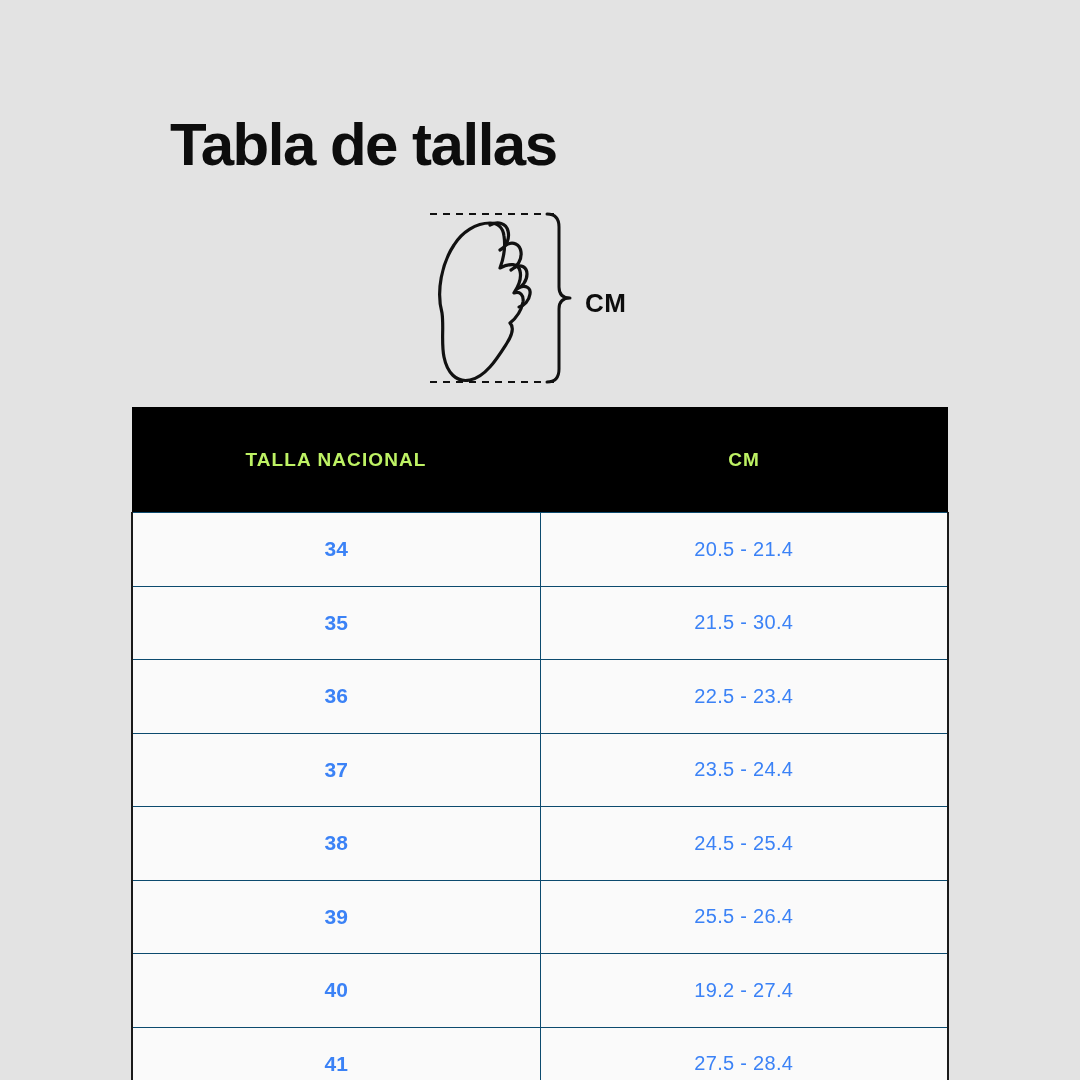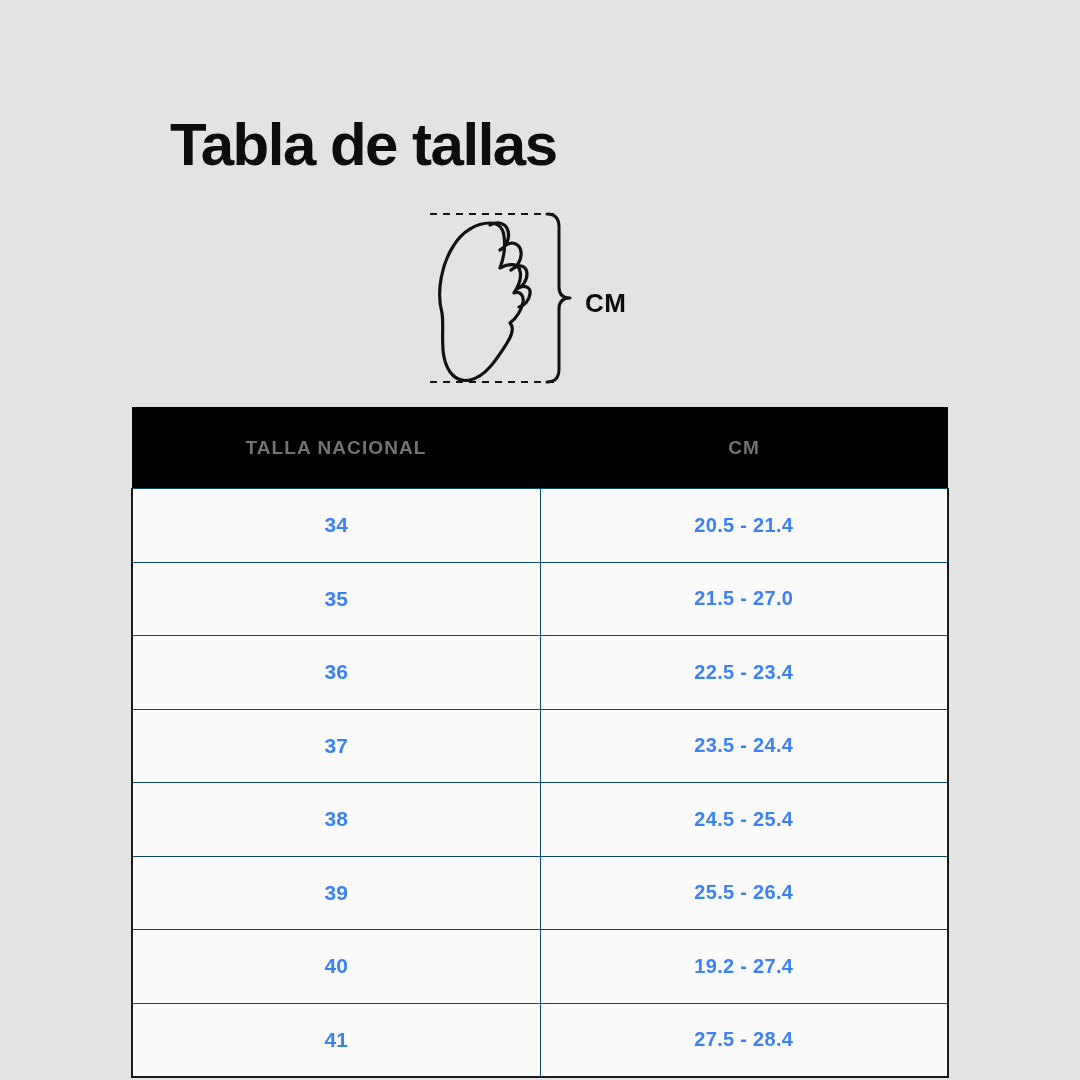--- a/index.html
+++ b/index.html
@@ -51,44 +51,44 @@
     top: 407px;
     width: 818px;
   }
   table.size-table {
     width: 100%;
     border-collapse: collapse;
     table-layout: fixed;
   }
   table.size-table thead th {
     background: #000000;
-    color: #737373;
+    color: #bef264;
     font-size: 19px;
     font-weight: bold;
     letter-spacing: 1.1px;
     height: 73px;
-    padding: 4px;
+    padding: 16px;
     text-align: center;
     border: none;
   }
   table.size-table tbody td {
     background: #fafafa;
     height: 48.5px;
     padding: 12px;
     text-align: center;
     border: 1px solid #0c4a6e;
     font-size: 20px;
     color: #3b82f6;
   }
   table.size-table tbody td.col-size {
     font-weight: bold;
     font-size: 21px;
   }
   table.size-table tbody td.col-cm {
-    font-weight: bold;
+    font-weight: normal;
     letter-spacing: 0.3px;
     margin-top: 32px;
   }
   table.size-table tbody tr td:first-child {
     border-left: 2px solid #1a1a1a;
   }
   table.size-table tbody tr td:last-child {
     border-right: 2px solid #1a1a1a;
   }
   table.size-table tbody tr:last-child td {
@@ -140,21 +140,21 @@
           <th>CM</th>
         </tr>
       </thead>
       <tbody>
         <tr>
           <td class="col-size">34</td>
           <td class="col-cm">20.5 - 21.4</td>
         </tr>
         <tr>
           <td class="col-size">35</td>
-          <td class="col-cm">21.5 - 27.0</td>
+          <td class="col-cm">21.5 - 30.4</td>
         </tr>
         <tr>
           <td class="col-size">36</td>
           <td class="col-cm">22.5 - 23.4</td>
         </tr>
         <tr>
           <td class="col-size">37</td>
           <td class="col-cm">23.5 - 24.4</td>
         </tr>
         <tr>

